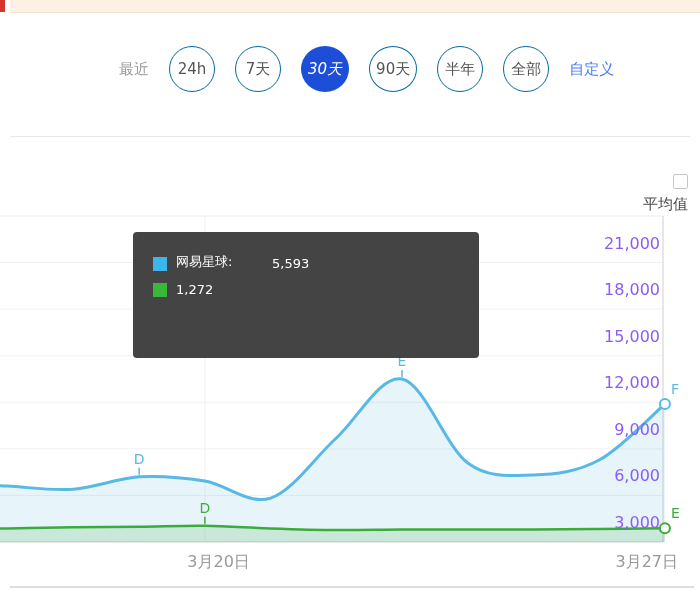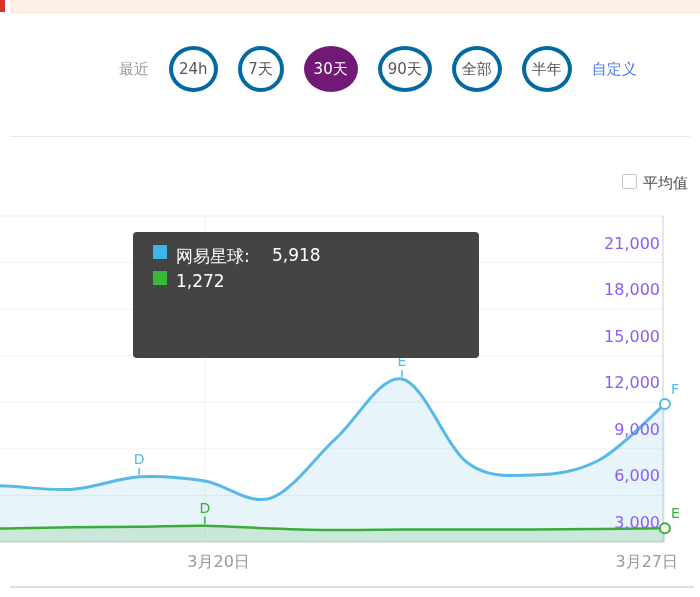--- a/index.html
+++ b/index.html
@@ -11,69 +11,69 @@
   }
   
   .notif-bar { position:absolute; left:10px; top:0; width:690px; height:13px;
     background:#fcf1e2; border-bottom:1px solid #f3e6d2; }
   .alert-chip { position:absolute; left:0; top:0; width:5px; height:12px; background:#d6352b; }
 
   
   .range-row { position:absolute; left:119px; top:46px; height:46px;
     display:flex; align-items:center; gap:20px; }
   .range-label { color:#999; font-size:15px; }
-  .pill { min-width:46px; height:46px; padding:0 6px; border:4px solid #0369a1; border-radius:50%;
+  .pill { min-width:46px; height:46px; padding:0 6px; border:1px solid #0369a1; border-radius:50%;
     display:flex; align-items:center; justify-content:center;
     color:#555; font-size:15px; background:#fff; cursor:pointer; white-space:nowrap; }
   .pill.selected { border-color:transparent; color:#fff; }
   .custom-link { font-size:15px; cursor:pointer; }
 
   .divider-top { position:absolute; left:10px; top:136px; width:680px; height:1px; background:#e8e8e8; }
   .divider-bottom { position:absolute; left:10px; top:586px; width:684px; height:2px; background:#ddd; }
 
   
-  .avg-wrap { position:absolute; top:174px; right:12px; display:flex; align-items:flex-start; gap:6px; cursor:pointer; }
+  .avg-wrap { position:absolute; top:174px; right:12px; display:flex; align-items:flex-end; gap:6px; cursor:pointer;flex-direction:column; }
   .avg-box { width:15px; height:15px; border:1px solid #c6c6c6; border-radius:2px; background:#fff; }
   .avg-label { font-size:15px; color:#4a4a4a; }
 
   
   #chart { position:absolute; left:0; top:0; width:700px; height:597px; }
   #plot-svg { position:absolute; left:0; top:200px; width:700px; height:380px; }
   .y-axis-label { position:absolute; right:40px; width:90px; text-align:right;
     font-size:16px; color:#8b5cf6; height:19px; line-height:19px; }
   .x-axis-label { position:absolute; width:90px; text-align:right;
     font-size:16px; color:#999; top:552px; height:20px; line-height:20px; }
 
   
   .tooltip { position:absolute; left:133px; top:232px; width:346px; height:126px;
     background:rgba(58,58,58,0.95); border-radius:4px; padding:13px 20px 12px 20px; z-index:5; }
   .tooltip-title { color:#c9c9c9; font-size:17px; margin-bottom:17px; }
-  .tooltip-row { display:flex; align-items:flex-start; height:26px; color:#fff; font-size:17px; }
+  .tooltip-row { display:flex; align-items:flex-end; height:26px; color:#fff; font-size:13px; }
   .tooltip-swatch { width:14px; height:14px; margin-right:9px; flex:0 0 auto; }
   .tooltip-name { width:96px; }
   .tooltip-value { }
 </style>
 </head>
 <body>
 
 <div id="screen">
 
   <div class="notif-bar" style="background: rgb(252, 241, 226);"></div>
   <div class="alert-chip" style="background: rgb(214, 53, 43);"></div>
 
   <div class="range-row">
     <span class="range-label">最近</span>
 
     <span id="pill-slot" style="display:flex;align-items:center;gap:20px;">
         <span class="pill">24h</span>
         <span class="pill">7天</span>
-        <span class="pill selected" style="background: #701a75;">30天</span>
+        <span class="pill selected" style="background: #1d4ed8; font-style: italic;">30天</span>
         <span class="pill">90天</span>
+        <span class="pill">半年</span>
         <span class="pill">全部</span>
-        <span class="pill">半年</span>
       </span>
     <span class="custom-link" style="color: rgb(74, 124, 240);">自定义</span>
   </div>
 
   <div class="divider-top"></div>
 
   <div id="chart">
     <div class="avg-wrap">
       <span class="avg-box"></span>
       <span class="avg-label">平均值</span>
@@ -115,21 +115,21 @@
         <div class="y-axis-label" style="top: 280.143px;">18,000</div>
         <div class="y-axis-label" style="top: 233.571px;">21,000</div>
         <div class="x-axis-label" style="left: 159.88px;">3月20日</div>
         <div class="x-axis-label" style="left: 588px;">3月27日</div>
       </div>
 
     <div class="tooltip">
       <div class="tooltip-row">
         <span class="tooltip-swatch" style="background: rgb(60, 181, 234);"></span>
         <span class="tooltip-name">网易星球:</span>
-        <span class="tooltip-value">5,918</span>
+        <span class="tooltip-value">5,593</span>
       </div>
       <div class="tooltip-row">
         <span class="tooltip-swatch" style="background: rgb(56, 184, 56);"></span>
         <span class="tooltip-value">1,272</span>
       </div>
     </div>
   </div>
 
   <div class="divider-bottom"></div>
 </div>

